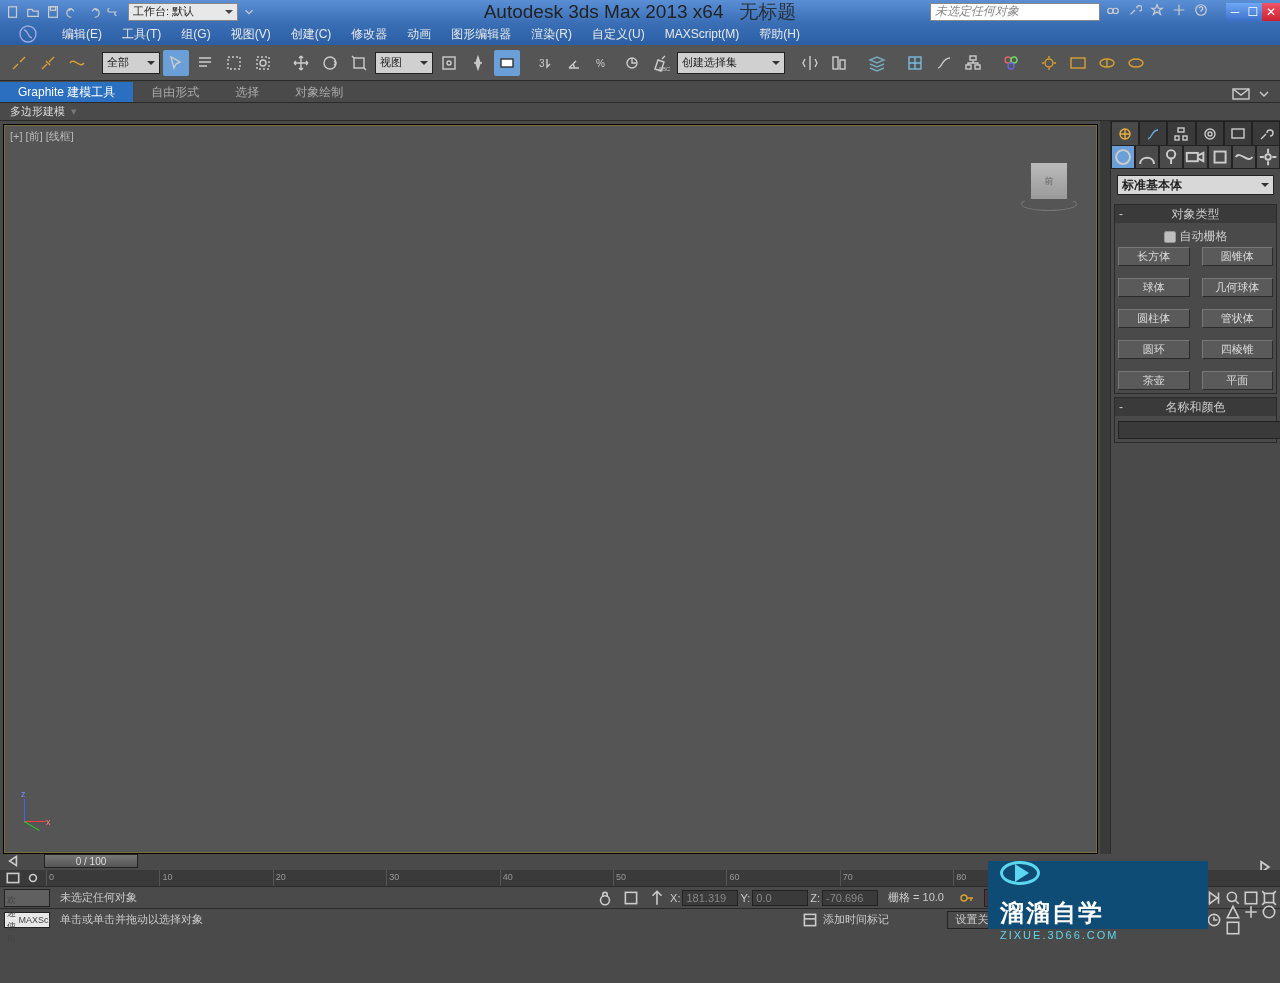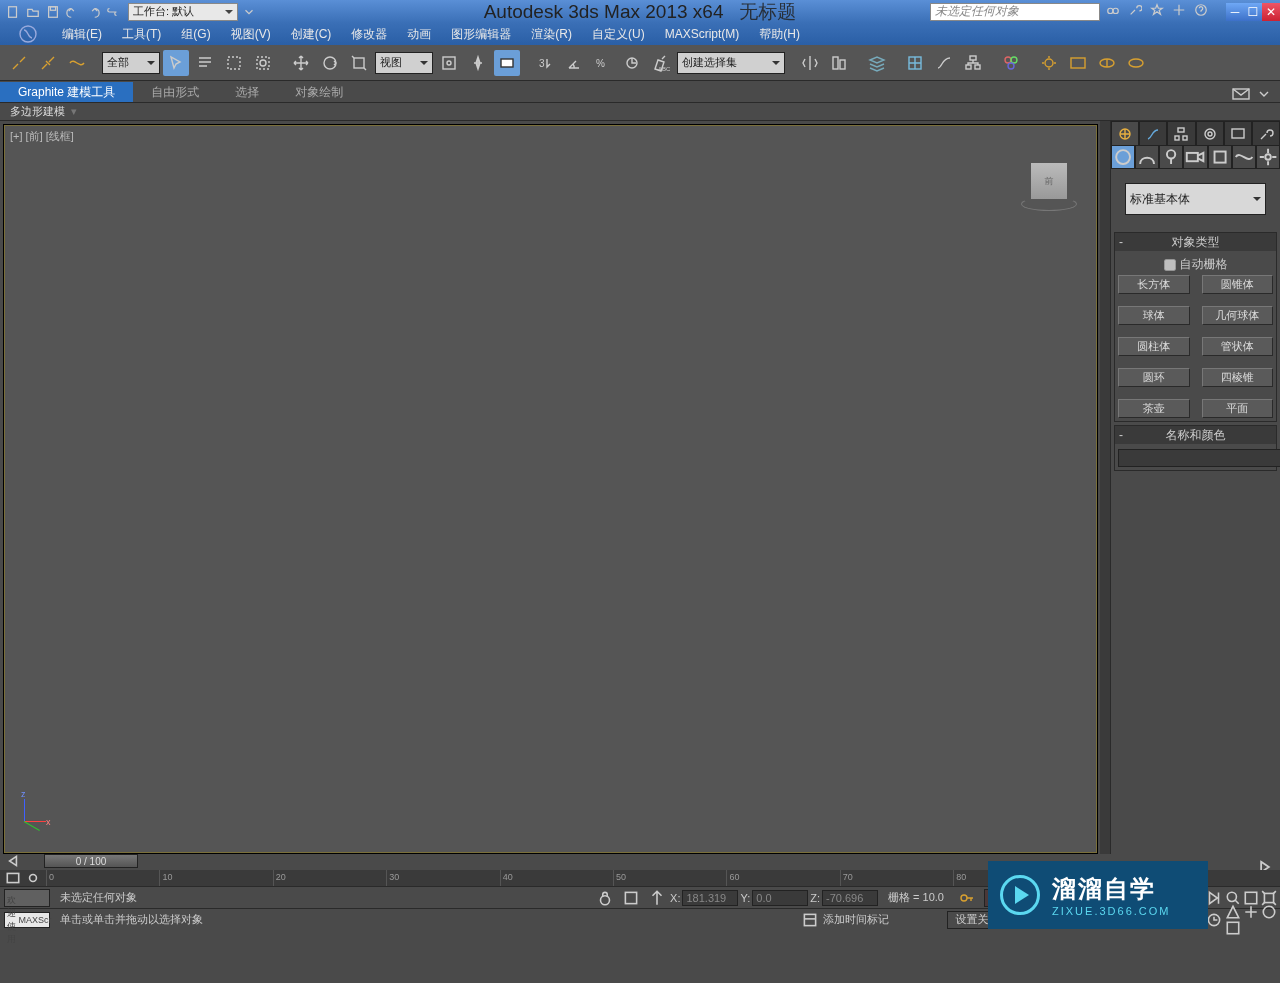--- a/index.html
+++ b/index.html
@@ -63,21 +63,21 @@
 
 
 .cmdpanel{width:170px;background:#4a4a4a;display:flex;flex-direction:column;border-left:1px solid #2a2a2a;}
 .cmd-tabs{height:24px;display:flex;background:#3a3a3a;}
 .cmd-tabs .ct{flex:1;display:flex;align-items:center;justify-content:center;border:1px solid #222;border-bottom:none;}
 .cmd-tabs .ct.active{background:#4a4a4a;}
 .cmd-tabs svg{width:16px;height:16px;}
 .cmd-sub{height:24px;display:flex;background:#4a4a4a;}
 .cmd-sub .ct{flex:1;display:flex;align-items:center;justify-content:center;border:1px solid #222;}
 .cmd-sub .ct.active{background:#6b9fd8;}
-.cmd-drop{margin:14px;height:32px;background:#d8d8d8;color:#222;border:1px solid #222;display:flex;align-items:center;padding:0 4px;justify-content:space-between;}
+.cmd-drop{margin:6px;height:20px;background:#d8d8d8;color:#222;border:1px solid #222;display:flex;align-items:center;padding:0 4px;justify-content:space-between;font-weight:bold;}
 .rollout{margin:3px 3px 0 3px;border:1px solid #2a2a2a;}
 .rollout .hdr{background:#3a3a3a;height:18px;display:flex;align-items:center;justify-content:center;color:#ccc;position:relative;}
 .rollout .hdr .minus{position:absolute;left:4px;}
 .rollout .body{background:#4a4a4a;padding:3px;}
 .rollout .chk{display:flex;align-items:center;justify-content:center;gap:4px;padding:2px 0;}
 .rollout .chk input{width:12px;height:12px;}
 .btngrid{display:grid;grid-template-columns:1fr 1fr;gap:12px;}
 .btngrid .ob{background:#5a5a5a;border:1px solid #2a2a2a;border-top-color:#777;border-left-color:#777;height:19px;display:flex;align-items:center;justify-content:center;color:#ddd;font-size:11px;}
 .namecolor{display:flex;gap:3px;padding-top:2px;}
 .namecolor input{flex:1;height:18px;background:#3a3a3a;border:1px solid #222;color:#ccc;padding:0 3px;}
@@ -103,21 +103,21 @@
 .grid-info{margin:0 10px;color:#ccc;}
 .autokey{width:72px;height:18px;border:1px solid #222;display:flex;align-items:center;justify-content:center;margin-left:4px;}
 .autokey.red{background:#4a3838;}
 .selset{width:56px;height:16px;background:#d8d8d8;color:#222;border:1px solid #222;display:flex;align-items:center;padding:0 3px;margin-left:4px;}
 .playctrl{display:flex;gap:1px;margin-left:4px;}
 .playctrl .tbtn{width:20px;height:18px;}
 .navctrl{display:flex;flex-wrap:wrap;width:56px;}
 .navctrl .tbtn{width:18px;height:16px;}
 
 
-.watermark{position:absolute;right:72px;bottom:54px;width:220px;height:68px;background:#0f4c75;display:flex;align-items:center;gap:12px;padding:0 12px;}
+.watermark{position:absolute;right:72px;bottom:54px;width:220px;height:68px;background:#0f4c75;display:flex;gap:12px;padding:0 12px;flex-direction:column;}
 .watermark .pl{width:40px;height:40px;border:3px solid #5bd8f0;border-radius:50%;display:flex;align-items:center;justify-content:center;}
 .watermark .pl div{width:0;height:0;border-left:14px solid #5bd8f0;border-top:9px solid transparent;border-bottom:9px solid transparent;margin-left:4px;}
 .watermark .txt{color:#fff;}
 .watermark .big{font-size:24px;font-weight:bold;letter-spacing:2px;}
 .watermark .sm{font-size:11px;letter-spacing:2px;color:#5bd8f0;}
 
 svg{fill:none;stroke:#ccc;stroke-width:1.4;}
 .maintoolbar .tbtn.yellow svg{stroke:#deca5a;}
 .gold{stroke:#d8a030;}
 </style>

